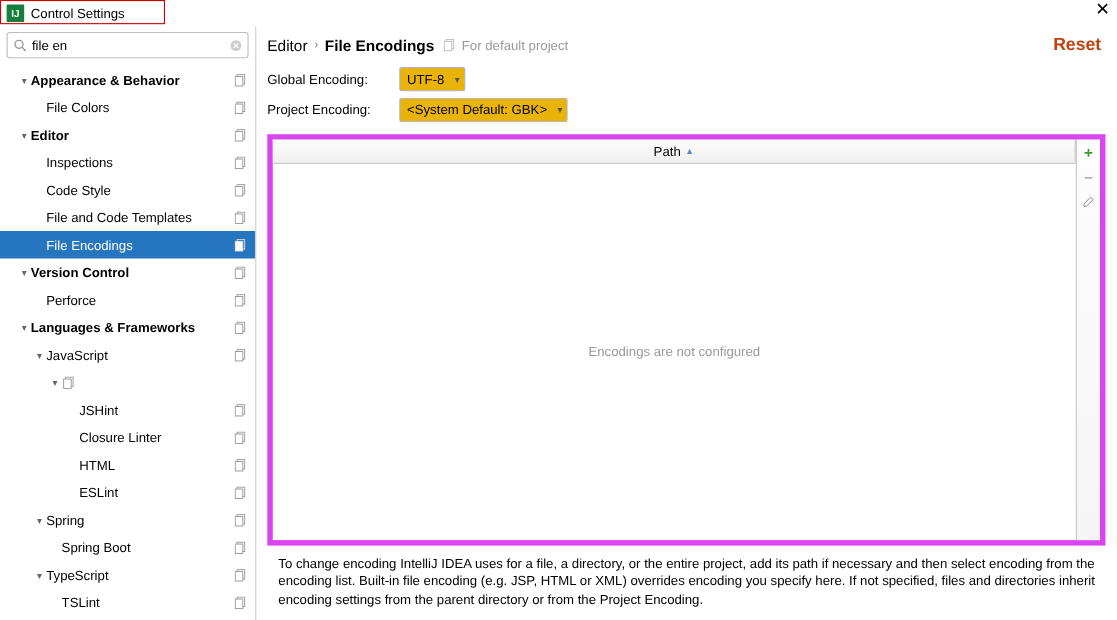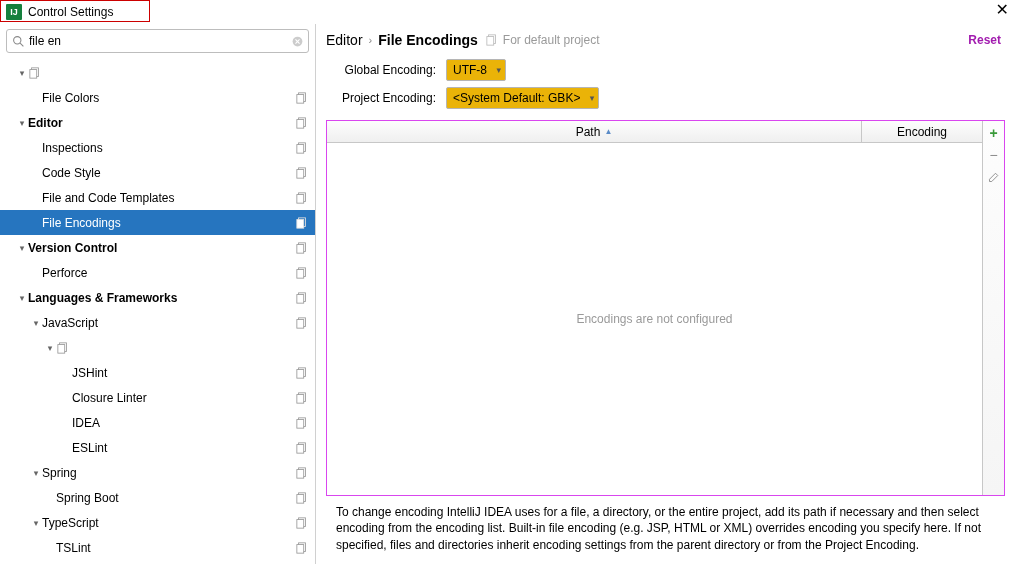--- a/index.html
+++ b/index.html
@@ -7,21 +7,21 @@
 
 .titlebar { height: 24px; display: flex; align-items: center; padding: 0 6px; border-bottom: 0; position: relative; }
 .titlebar .app-icon { width: 16px; height: 16px; background:#15803d; display:inline-flex; align-items:center; justify-content:center; margin-right:6px; color:#fff; font-size:9px; font-weight:bold; border-radius:1px;}
 .titlebar .title { font-size: 12px; color:#000; }
 .title-highlight { position:absolute; left:0; top:0; width:150px; height:22px; border:1px solid #c00; pointer-events:none;}
 .titlebar .close { position:absolute; right:6px; top:2px; font-size:16px; line-height:16px; color:#000; cursor:pointer;}
 
 .content { display:flex; height: 540px; }
 
 
-.sidebar { width: 316px; border-right: 1px solid #d0d0d0; display:flex; flex-direction:column; background:#fff;}
+.sidebar { width: 233px; border-right: 1px solid #d0d0d0; display:flex; flex-direction:column; background:#fff;}
 .search-wrap { padding: 5px 6px; }
 .search-box { display:flex; align-items:center; border:1px solid #bdbdbd; border-radius:3px; background:#fff; height:24px; padding:0 4px;}
 .search-box .search-icon { width:14px; height:14px; color:#888; display:inline-flex; align-items:center; justify-content:center;}
 .search-box input { flex:1; border:none; outline:none; font-size:12px; padding:0 4px;}
 .search-box .clear-icon { width:14px; height:14px; color:#aaa; cursor:pointer; display:inline-flex; align-items:center; justify-content:center;}
 
 .tree { flex:1; overflow:auto; padding-top:2px;}
 .tree-row { display:flex; align-items:center; height:25px; padding-right:6px; position:relative; cursor:pointer;}
 .tree-row.selected { background:#2675bf; color:#fff;}
 .tree-row .expand { width:12px; display:inline-flex; justify-content:center; color:#666; font-size:9px;}
@@ -38,29 +38,29 @@
 
 
 .main { flex:1; display:flex; flex-direction:column; padding: 0;}
 .header-row { display:flex; align-items:center; padding: 8px 14px 8px 10px;}
 .breadcrumb { font-size:14px; display:flex; align-items:center; gap:6px;}
 .bc-root { color:#000;}
 .bc-sep { color:#888; font-size:11px;}
 .bc-leaf { font-weight:600; color:#000;}
 .proj-hint { color:#9a9a9a; font-size:12px; display:flex; align-items:center; gap:4px; margin-left:8px;}
 .proj-hint .copy-icon { width:13px; height:13px; color:#bbb;}
-.reset-link { margin-left:auto; color:#a21caf; font-size:12px; font-weight:600; cursor:pointer;}
-
-.form-rows { padding: 0 14px 4px 10px; text-align: right;}
+.reset-link { margin-left:auto; color:#c2410c; font-size:16px; font-weight:600; cursor:pointer;}
+
+.form-rows { padding: 0 14px 4px 10px;}
 .form-row { display:flex; align-items:center; height:28px; gap:10px;}
 .form-row label { width:110px; color:#000;}
 .select { border:1px solid #b5b5b5; background:#eab308; height:22px; display:inline-flex; align-items:center; padding:0 18px 0 6px; position:relative; font-size:12px; cursor:pointer; border-radius:2px;}
 .select .chev { position:absolute; right:4px; top:5px; font-size:9px; color:#555;}
 
-.table-frame { margin: 4px 10px 0 10px; border:1px solid #d946ef; display:flex; height: 380px;}
+.table-frame { margin: 4px 10px 0 10px; border:5px solid #d946ef; display:flex; height: 380px;}
 .table-main { flex:1; display:flex; flex-direction:column;}
 .thead { display:flex; height:22px; border-bottom:1px solid #c7c7c7; background:linear-gradient(#fdfdfd,#efefef);}
 .th { display:flex; align-items:center; justify-content:center; color:#000; font-size:12px;}
 .th.path { flex:1; border-right:1px solid #c7c7c7;}
 .th.path .sort { color:#5a8bc7; font-size:8px; margin-left:4px;}
 .th.enc { width:120px;}
 .tbody { flex:1; display:flex; align-items:center; justify-content:center; color:#9a9a9a; font-size:12px;}
 .side-tools { width:22px; border-left:1px solid #c7c7c7; display:flex; flex-direction:column; align-items:center; padding-top:4px; gap:6px; background:linear-gradient(#fdfdfd,#f5f5f5);}
 .tool-btn { width:16px; height:16px; display:inline-flex; align-items:center; justify-content:center; color:#8a8a8a; cursor:pointer; font-size:14px;}
 .tool-btn.add { color:#3a9a3a; font-weight:bold;}
@@ -97,20 +97,21 @@
               <circle cx="8" cy="8" r="6" fill="#ccc"></circle>
               <line x1="5.5" y1="5.5" x2="10.5" y2="10.5" stroke="#fff" stroke-width="1.4"></line>
               <line x1="10.5" y1="5.5" x2="5.5" y2="10.5" stroke="#fff" stroke-width="1.4"></line>
             </svg>
         </span>
       </div>
     </div>
     <div class="tree" id="tree">
         <div class="tree-row depth-0 bold">
           <span class="expand">▾</span>
+          <span class="label">Appearance &amp; Behavior</span>
           <span class="copy-icon">
             <svg viewBox="0 0 14 14" width="12" height="12">
               <rect x="3" y="1" width="8" height="10" fill="none" stroke="currentColor"></rect>
               <rect x="1" y="3" width="8" height="10" fill="#fff" stroke="currentColor"></rect>
             </svg>
           </span>
         </div>
         <div class="tree-row depth-1">
           <span class="expand"></span>
           <span class="label">File Colors</span>
@@ -235,21 +236,21 @@
           <span class="label">Closure Linter</span>
           <span class="copy-icon">
             <svg viewBox="0 0 14 14" width="12" height="12">
               <rect x="3" y="1" width="8" height="10" fill="none" stroke="currentColor"></rect>
               <rect x="1" y="3" width="8" height="10" fill="#fff" stroke="currentColor"></rect>
             </svg>
           </span>
         </div>
         <div class="tree-row depth-3">
           <span class="expand"></span>
-          <span class="label">IDEA</span>
+          <span class="label">HTML</span>
           <span class="copy-icon">
             <svg viewBox="0 0 14 14" width="12" height="12">
               <rect x="3" y="1" width="8" height="10" fill="none" stroke="currentColor"></rect>
               <rect x="1" y="3" width="8" height="10" fill="#fff" stroke="currentColor"></rect>
             </svg>
           </span>
         </div>
         <div class="tree-row depth-3">
           <span class="expand"></span>
           <span class="label">ESLint</span>
@@ -339,23 +340,20 @@
       </div>
     </div>
 
     <div class="table-frame">
       <div class="table-main">
         <div class="thead">
           <div class="th path">
             <span>Path</span>
             <span class="sort">▲</span>
           </div>
-          <div class="th enc">
-            <span>Encoding</span>
-          </div>
         </div>
         <div class="tbody">Encodings are not configured</div>
       </div>
       <div class="side-tools">
         <span class="tool-btn add">+</span>
         <span class="tool-btn">−</span>
         <span class="tool-btn edit">
           <svg viewBox="0 0 16 16">
               <path d="M2 11 L10 3 L13 6 L5 14 L2 14 Z" fill="none" stroke="#8a8a8a" stroke-width="1.2"></path>
             </svg>

